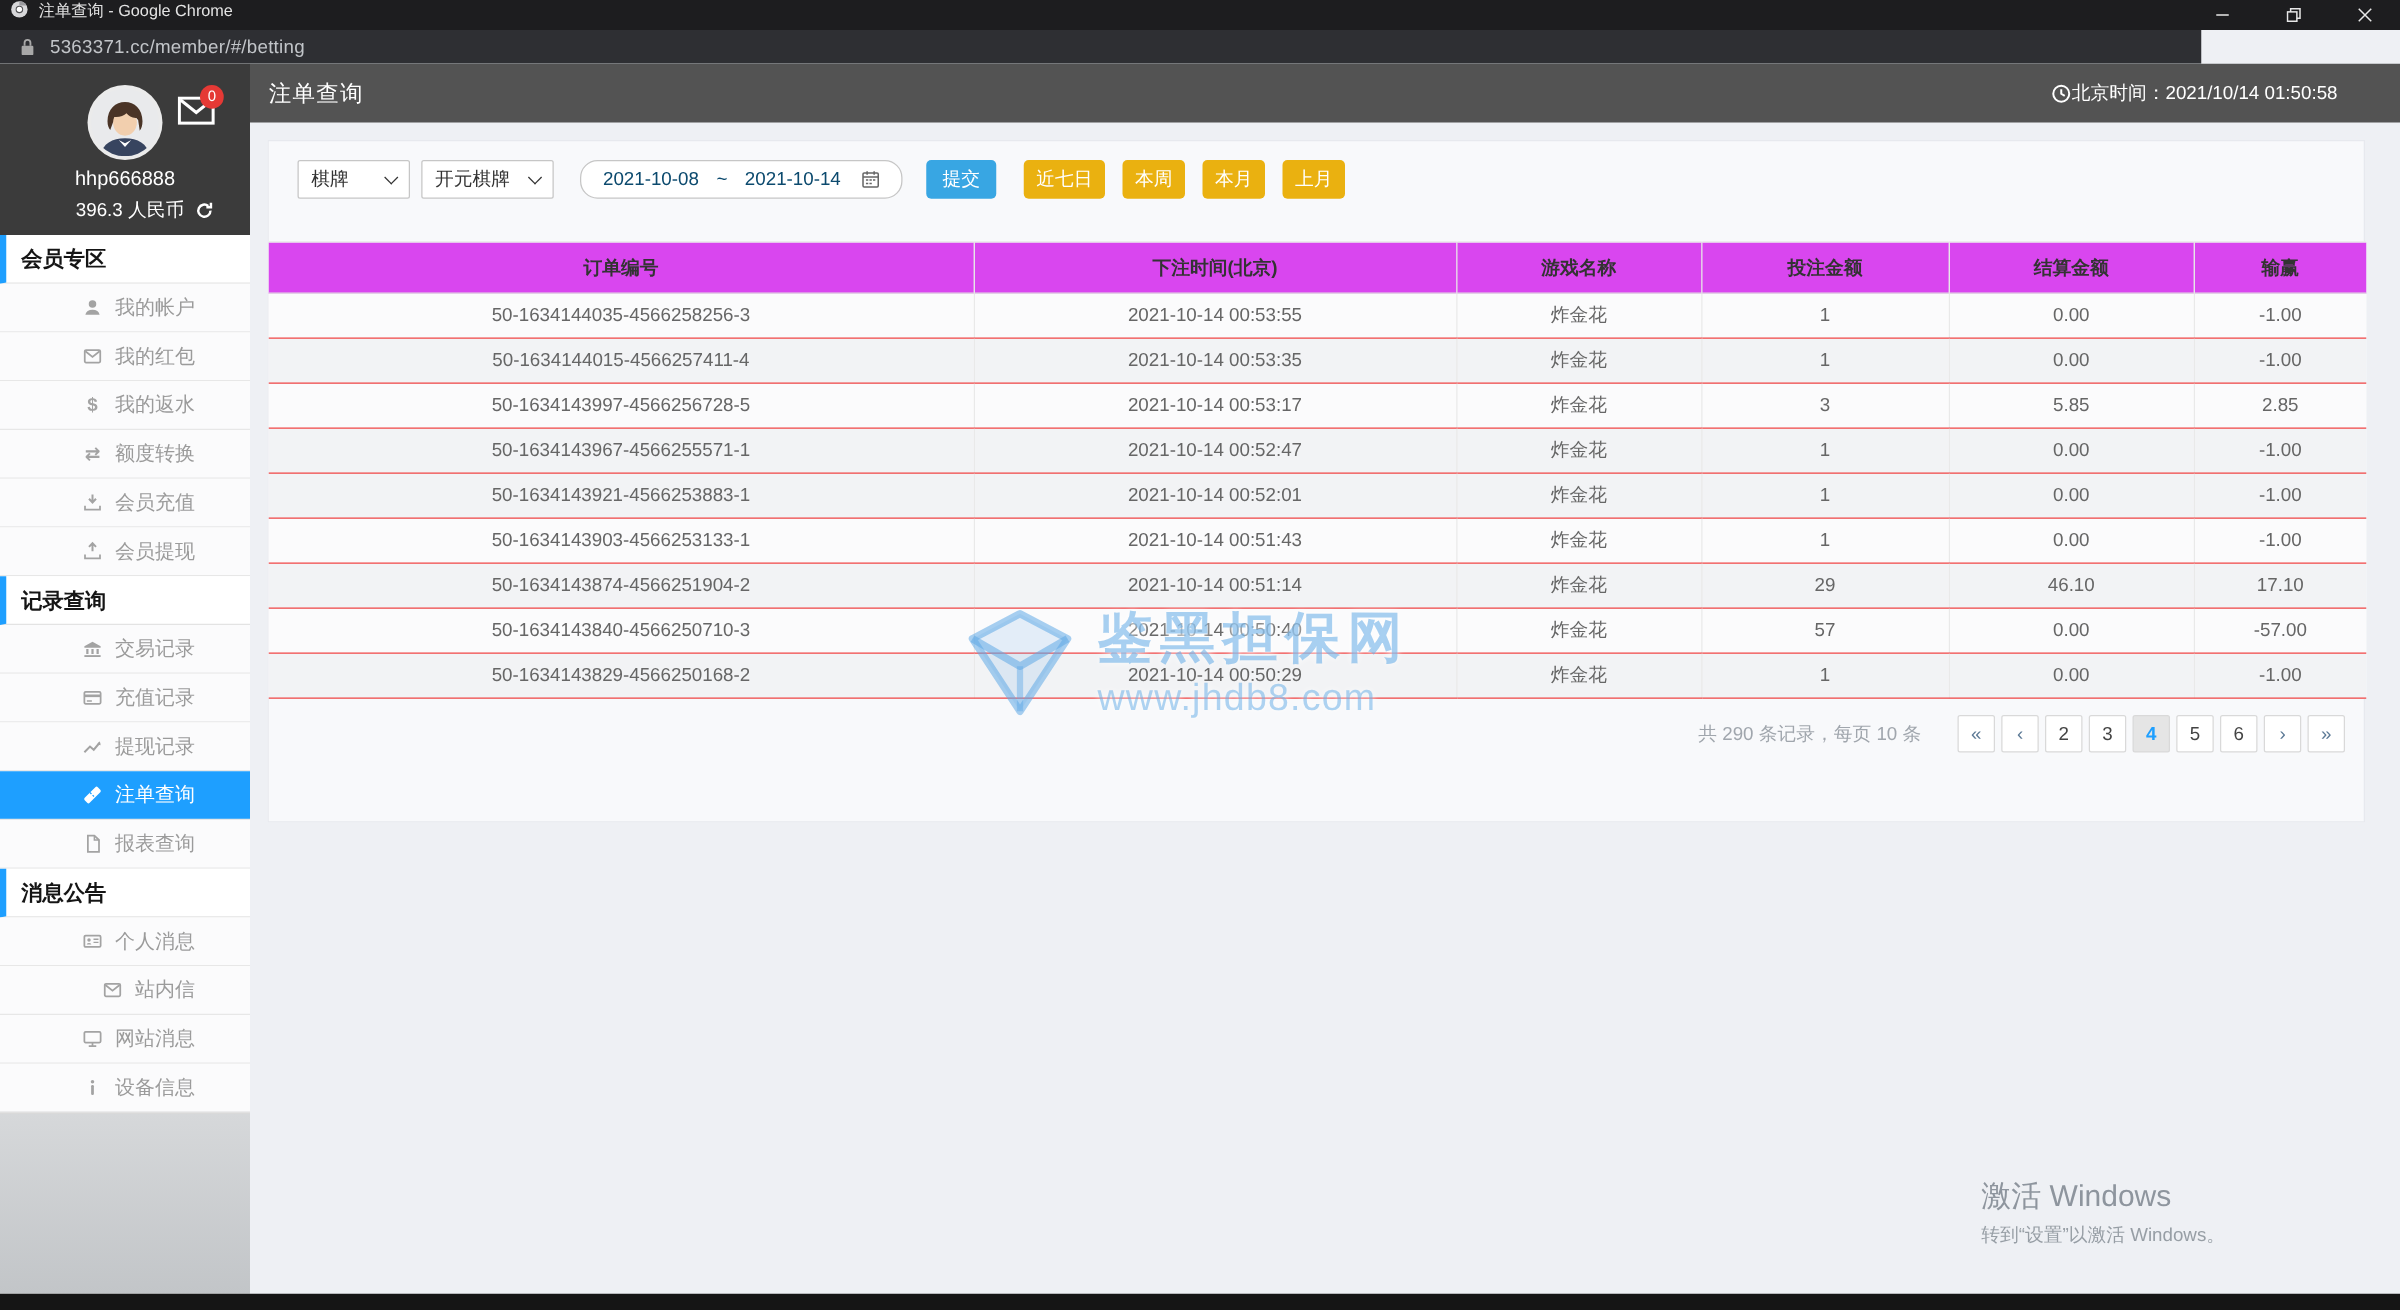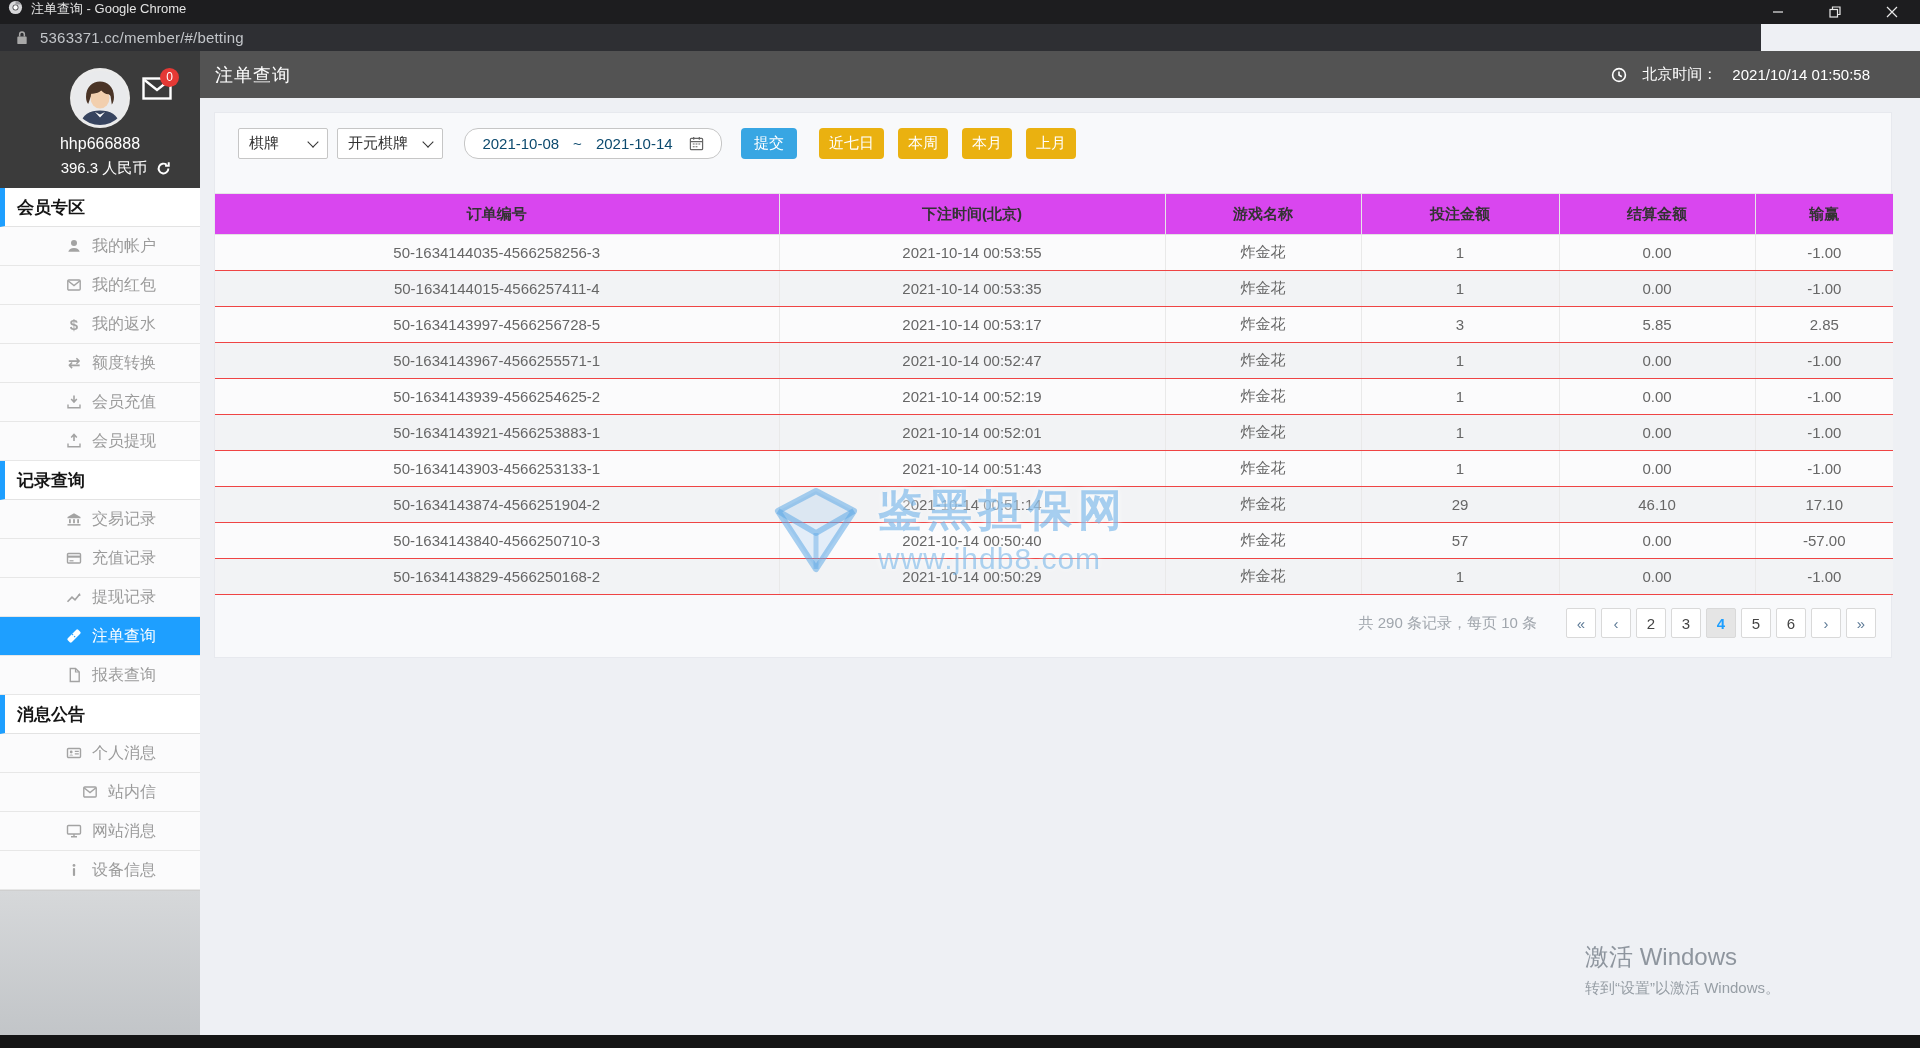--- a/index.html
+++ b/index.html
@@ -34,21 +34,21 @@
   .side-sec { height:39px; background:#fff; border-left:5px solid #1e9fff; border-bottom:1px solid #e3e3e3; display:flex; align-items:center; padding-left:12px; font-size:17px; font-weight:bold; color:#151515; flex:none; }
   .side-item { height:39px; background:#fbfbfc; border-bottom:1px solid #e7e7e7; display:flex; align-items:center; justify-content:flex-end; padding-right:44px; gap:9px; color:#9b9b9b; font-size:16px; cursor:pointer; flex:none; }
   .side-item .mi { width:18px; height:16px; flex:none; }
   .side-item .mi-glyph { width:18px; text-align:center; font-size:15px; font-weight:bold; color:#a3a3a3; }
   .side-item.active { background:#1e9fff; color:#fff; }
   .side-filler { flex:1; background:linear-gradient(180deg,#d6d8da 0%,#c2c5c8 100%); border-top:1px solid #cfcfcf; }
 
   
   .main-header { position:absolute; left:0; top:0; width:1720px; height:47px; background:#535353; display:flex; align-items:center; }
   .page-title { margin-left:15px; color:#fff; font-size:18px; letter-spacing:1px; }
-  .bj-time { margin-left:auto; margin-right:50px; display:flex; align-items:center; gap:15px; color:#fff; font-size:15px; }
+  .bj-time { margin-left:auto; margin-right:50px; display:flex; align-items:center; gap:0; color:#fff; font-size:15px; }
 
   
   .panel { position:absolute; left:14px; top:61px; width:1678px; height:546px; background:#f8f9fb; border:1px solid #e7e9ee; }
   .filter-row { display:flex; margin:15px 0 0 23px; height:31px; }
   .sel { height:31px; background:#fff; border:1px solid #c6c6c6; border-radius:2px; display:flex; align-items:center; padding:0 10px; font-size:15px; color:#333; cursor:pointer; }
   .sel .chev { width:8px; height:8px; border-right:1.7px solid #333; border-bottom:1.7px solid #333; transform:rotate(45deg); margin-left:auto; margin-top:-4px; }
   .sel1 { width:90px; }
   .sel2 { width:106px; margin-left:9px; }
   .daterange { width:258px; height:31px; margin-left:21px; background:#fff; border:1px solid #c6c6c6; border-radius:14px; display:flex; align-items:center; justify-content:center; gap:14px; font-size:15px; color:#0c4a6e; cursor:text; }
   .daterange .cal { width:15px; height:15px; margin-left:2px; }
@@ -360,28 +360,20 @@
                 <td>2.85</td>
               </tr>
             <tr class="even">
                 <td>50-1634143967-4566255571-1</td>
                 <td>2021-10-14 00:52:47</td>
                 <td>炸金花</td>
                 <td>1</td>
                 <td>0.00</td>
                 <td>-1.00</td>
               </tr>
-            <tr class="odd">
-                <td>50-1634143939-4566254625-2</td>
-                <td>2021-10-14 00:52:19</td>
-                <td>炸金花</td>
-                <td>1</td>
-                <td>0.00</td>
-                <td>-1.00</td>
-              </tr>
             <tr class="even">
                 <td>50-1634143921-4566253883-1</td>
                 <td>2021-10-14 00:52:01</td>
                 <td>炸金花</td>
                 <td>1</td>
                 <td>0.00</td>
                 <td>-1.00</td>
               </tr>
             <tr class="odd">
                 <td>50-1634143903-4566253133-1</td>

